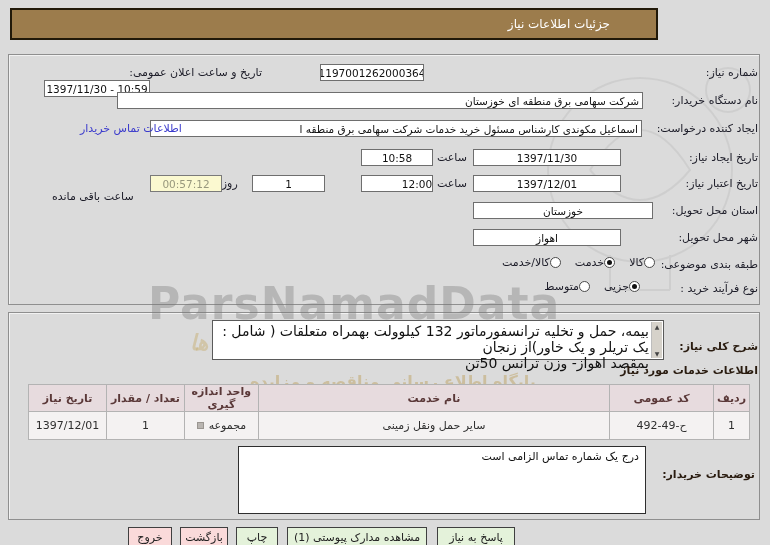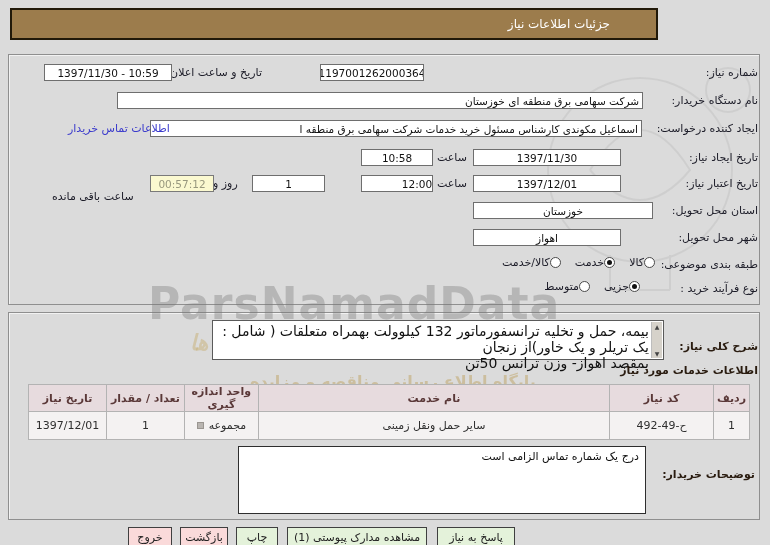--- a/index.html
+++ b/index.html
@@ -153,42 +153,42 @@
 
 <div class="abs titlebar">
   <span>جزئیات اطلاعات نیاز</span>
 </div>
 
 <div class="abs panel" id="panel-top"></div>
 
 <span class="abs lbl" style="right:12px; top:66px;">شماره نیاز:</span>
 <div class="abs tb center" style="left:320px; top:64px; width:104px;">1197001262000364</div>
 <span class="abs lbl" style="right:508px; top:66px;">تاریخ و ساعت اعلان عمومی:</span>
-<div class="abs tb center" style="left:44px; top:64px; width:128px;">10:59 - 1397/11/30</div>
+<div class="abs tb center" style="left:44px; top:80px; width:106px;">10:59 - 1397/11/30</div>
 
 <span class="abs lbl" style="right:12px; top:94px;">نام دستگاه خریدار:</span>
 <div class="abs tb rightpad" style="left:117px; top:92px; width:526px;">شرکت سهامی برق منطقه ای خوزستان</div>
 
 <span class="abs lbl" style="right:12px; top:122px;">ایجاد کننده درخواست:</span>
 <div class="abs tb rightpad" style="left:150px; top:120px; width:492px;">اسماعیل مکوندی کارشناس مسئول خرید خدمات شرکت سهامی برق منطقه ا</div>
-<span class="abs link" style="left:68px; top:122px;">اطلاعات تماس خریدار</span>
+<span class="abs link" style="left:80px; top:122px;">اطلاعات تماس خریدار</span>
 
 <span class="abs lbl" style="right:12px; top:151px;">تاریخ ایجاد نیاز:</span>
 <div class="abs tb center" style="left:473px; top:149px; width:148px;">1397/11/30</div>
 <span class="abs lbl" style="left:437px; top:151px;">ساعت</span>
 <div class="abs tb center" style="left:361px; top:149px; width:72px;">10:58</div>
 
 <span class="abs lbl" style="right:12px; top:177px;">تاریخ اعتبار نیاز:</span>
 <div class="abs tb center" style="left:473px; top:175px; width:148px;">1397/12/01</div>
 <span class="abs lbl" style="left:437px; top:177px;">ساعت</span>
 <div class="abs tb center" style="left:361px; top:175px; width:72px;padding-left:40px;">12:00</div>
 
 <div class="abs tb center" style="left:252px; top:175px; width:73px;">1</div>
 <span class="abs lbl" style="left:213px; top:177px;">روز و</span>
-<div class="abs yellowbox" style="left:150px; top:175px; width:64px;">00:57:12</div>
+<div class="abs yellowbox" style="left:150px; top:175px; width:72px;">00:57:12</div>
 <span class="abs lbl" style="left:52px; top:177px;margin-top:13px;">ساعت باقی مانده</span>
 
 <span class="abs lbl" style="right:12px; top:204px;">استان محل تحویل:</span>
 <div class="abs tb center" style="left:473px; top:202px; width:180px;">خوزستان</div>
 
 <span class="abs lbl" style="right:12px; top:231px;">شهر محل تحویل:</span>
 <div class="abs tb center" style="left:473px; top:229px; width:148px;">اهواز</div>
 
 <span class="abs lbl" style="right:12px; top:258px;">طبقه بندی موضوعی:</span>
 <div class="abs radio-group" style="right:115px; top:256px;">
@@ -238,21 +238,21 @@
     <col style="width:36px">
       <col style="width:104px">
       <col style="width:352px">
     <col style="width:74px">
       <col style="width:78px">
       <col style="width:78px">
   </colgroup>
   <thead>
     <tr>
       <th>ردیف</th>
-      <th>کد نیاز</th>
+      <th>کد عمومی</th>
       <th>نام خدمت</th>
       <th>واحد اندازه گیری</th>
       <th>تعداد / مقدار</th>
       <th>تاریخ نیاز</th>
     </tr>
   </thead>
   <tbody>
     <tr>
       <td>1</td>
       <td>ح-49-492</td>

